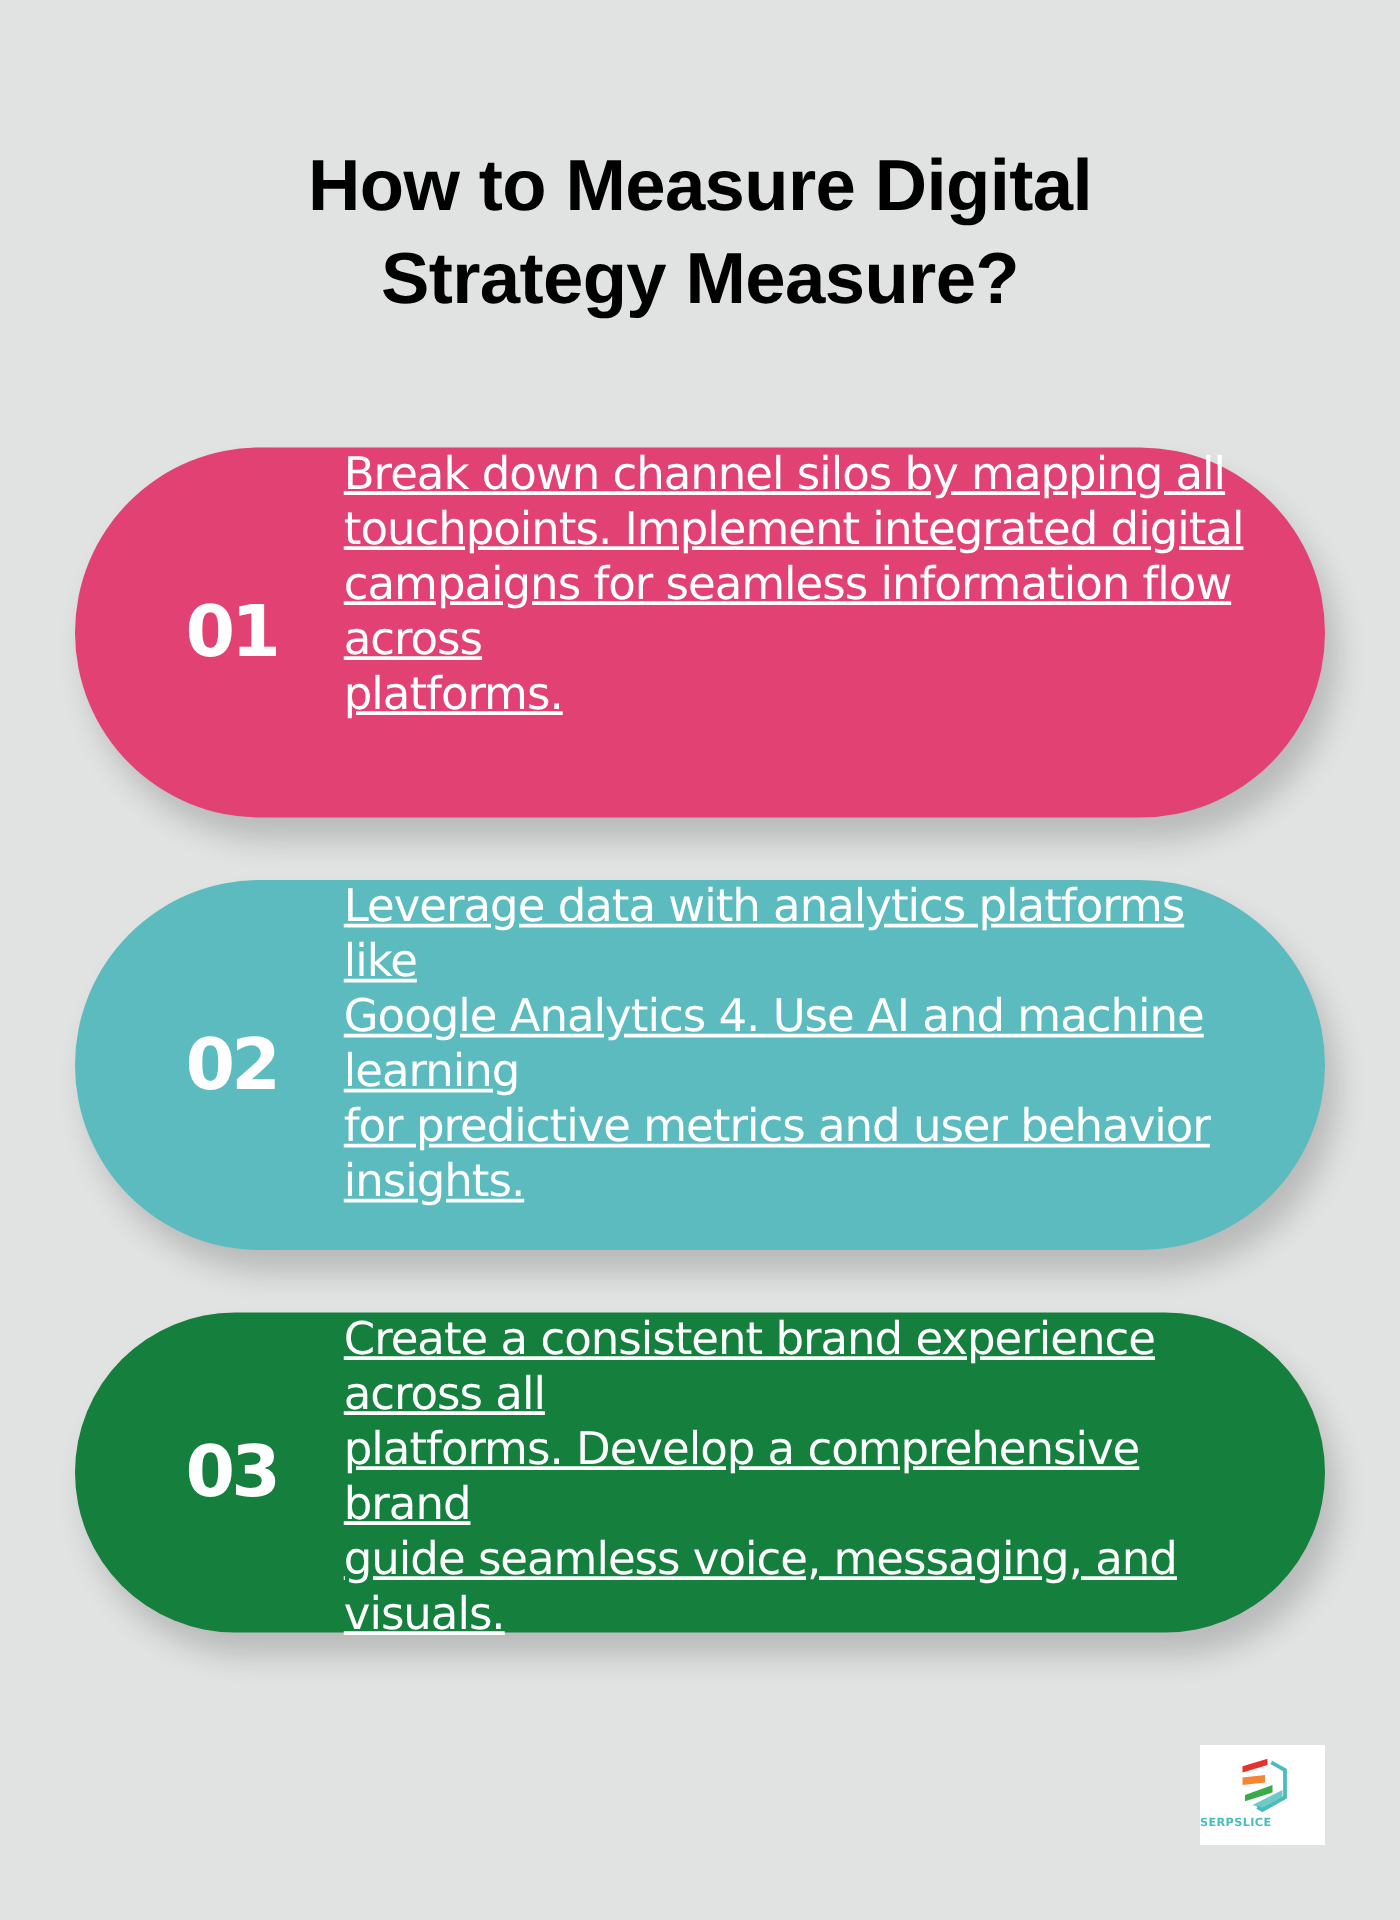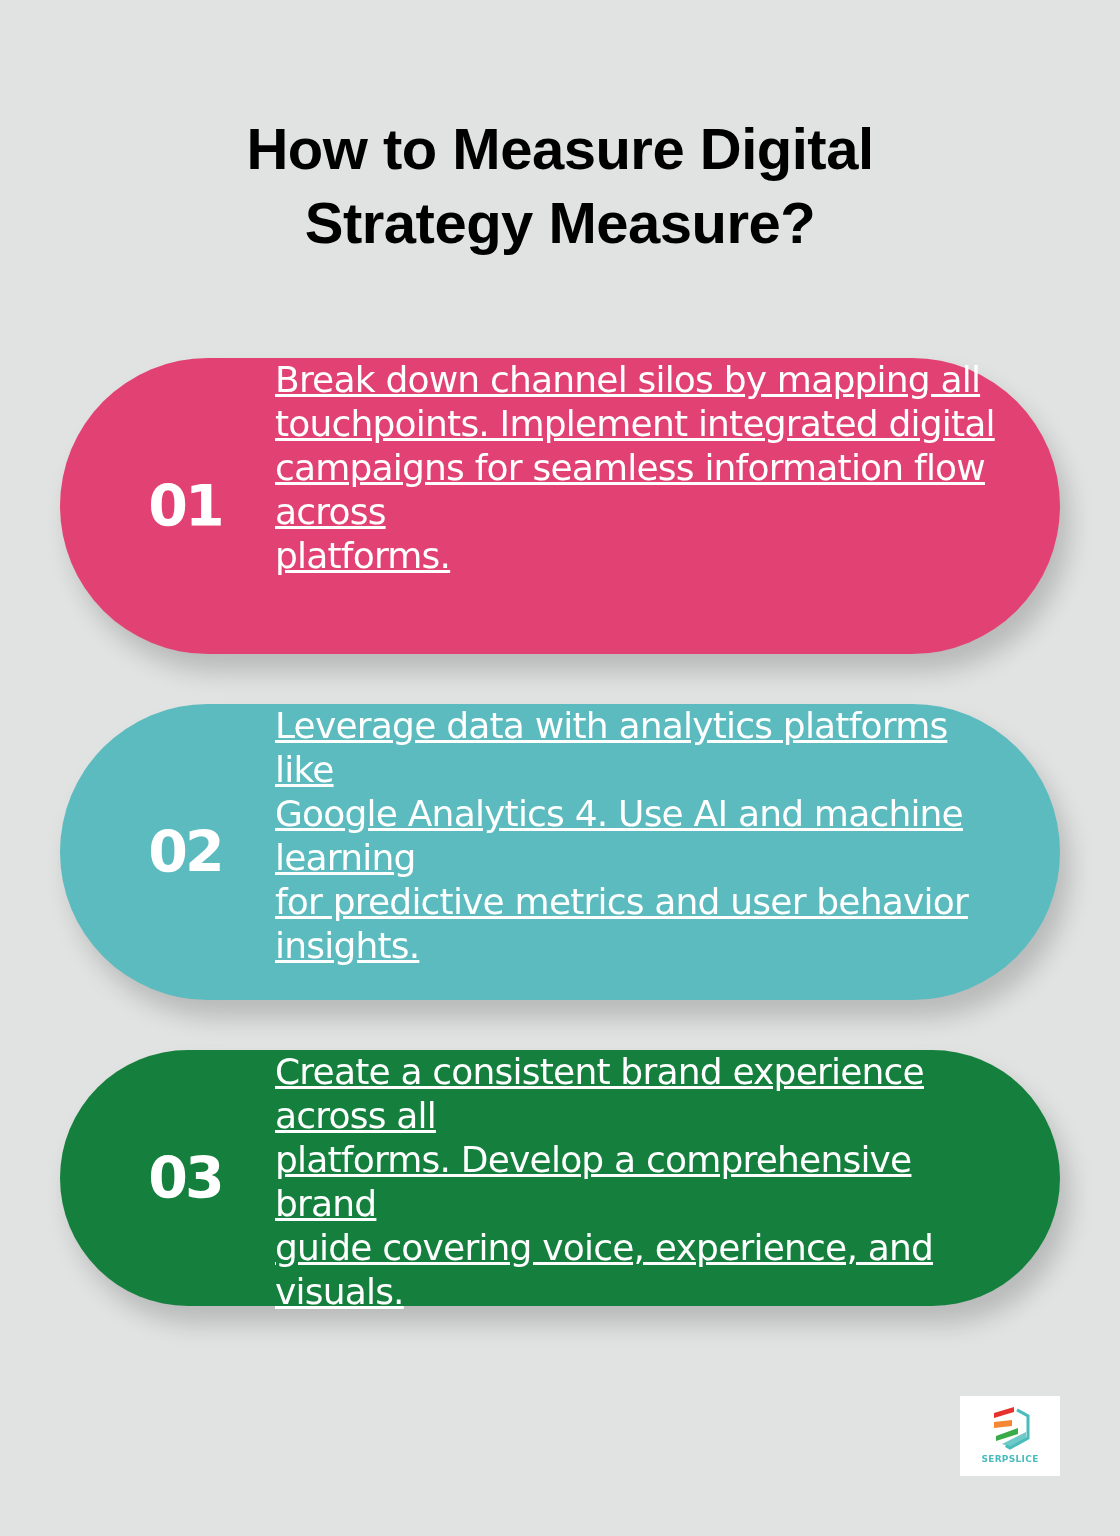--- a/index.html
+++ b/index.html
@@ -82,21 +82,20 @@
     .logo-box svg {
       position: absolute;
       left: 28px;
       top: 8px;
     }
     .logo-text {
       position: absolute;
       left: 0;
       width: 100px;
       top: 58px;
-      text-align: center;
       font-family: "DejaVu Sans", sans-serif;
       font-weight: 700;
       font-size: 9px;
       letter-spacing: 0.3px;
     }
   </style>
 </head>
 <body>
 
 <div class="title">
@@ -127,21 +126,21 @@
     </div>
   </div>
 </div>
 
 <div class="card card3" style="background:#15803d;">
   <div class="num">03</div>
   <div class="text">
     <div>
       <span>Create a consistent brand experience across all</span>
       <span>platforms. Develop a comprehensive brand</span>
-      <span>guide covering voice, experience, and visuals.</span>
+      <span>guide seamless voice, messaging, and visuals.</span>
     </div>
   </div>
 </div>
 
 <div class="logo-box">
   <svg width="44" height="46" viewBox="0 0 44 46">
 
     <polygon points="22,2 40,12 40,34 22,44 4,34 4,12" fill="none" stroke="#4bbcbc" stroke-width="3" stroke-dasharray="60 100" stroke-dashoffset="-8"></polygon>
 
     <polygon points="6,9 26,3 26,8 6,14" fill="#e5322d"></polygon>

